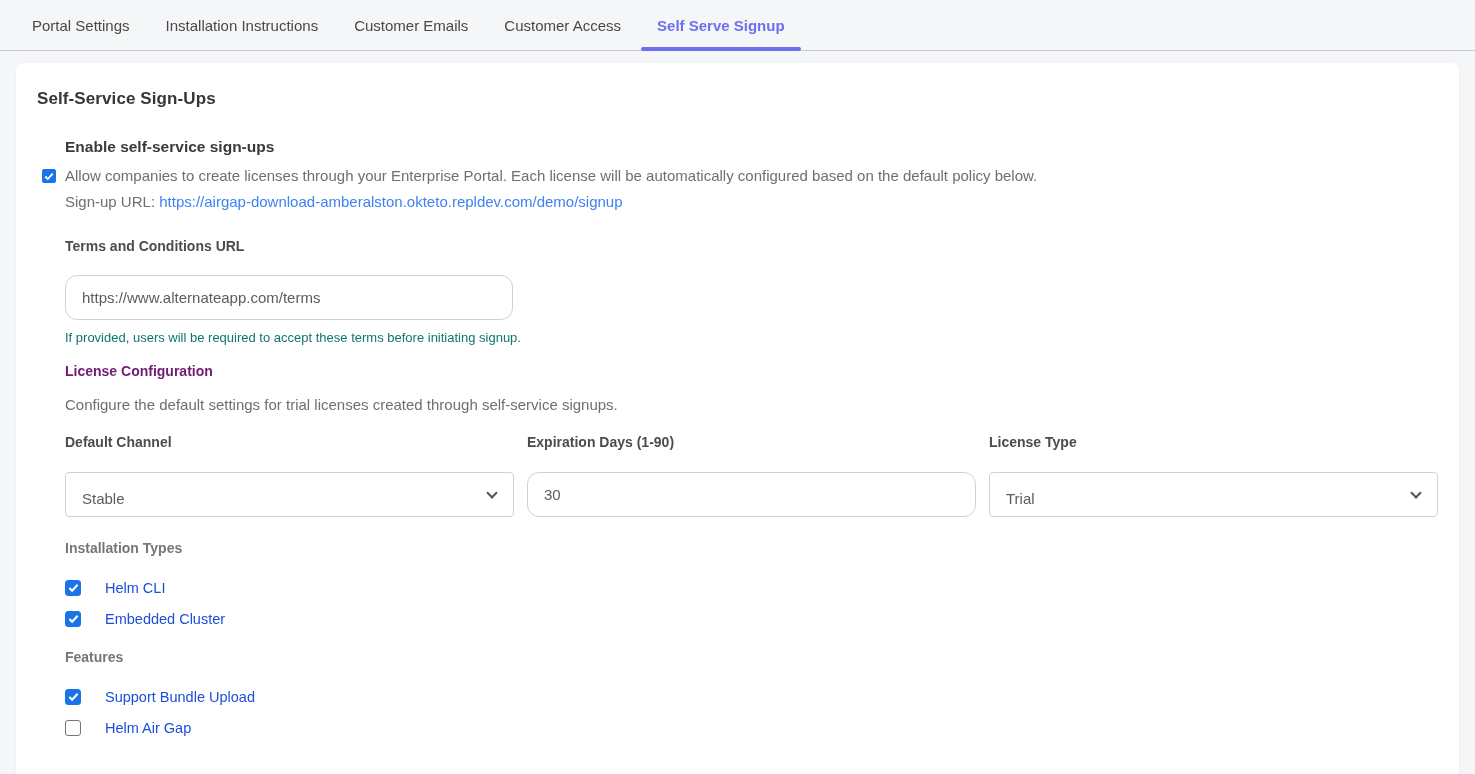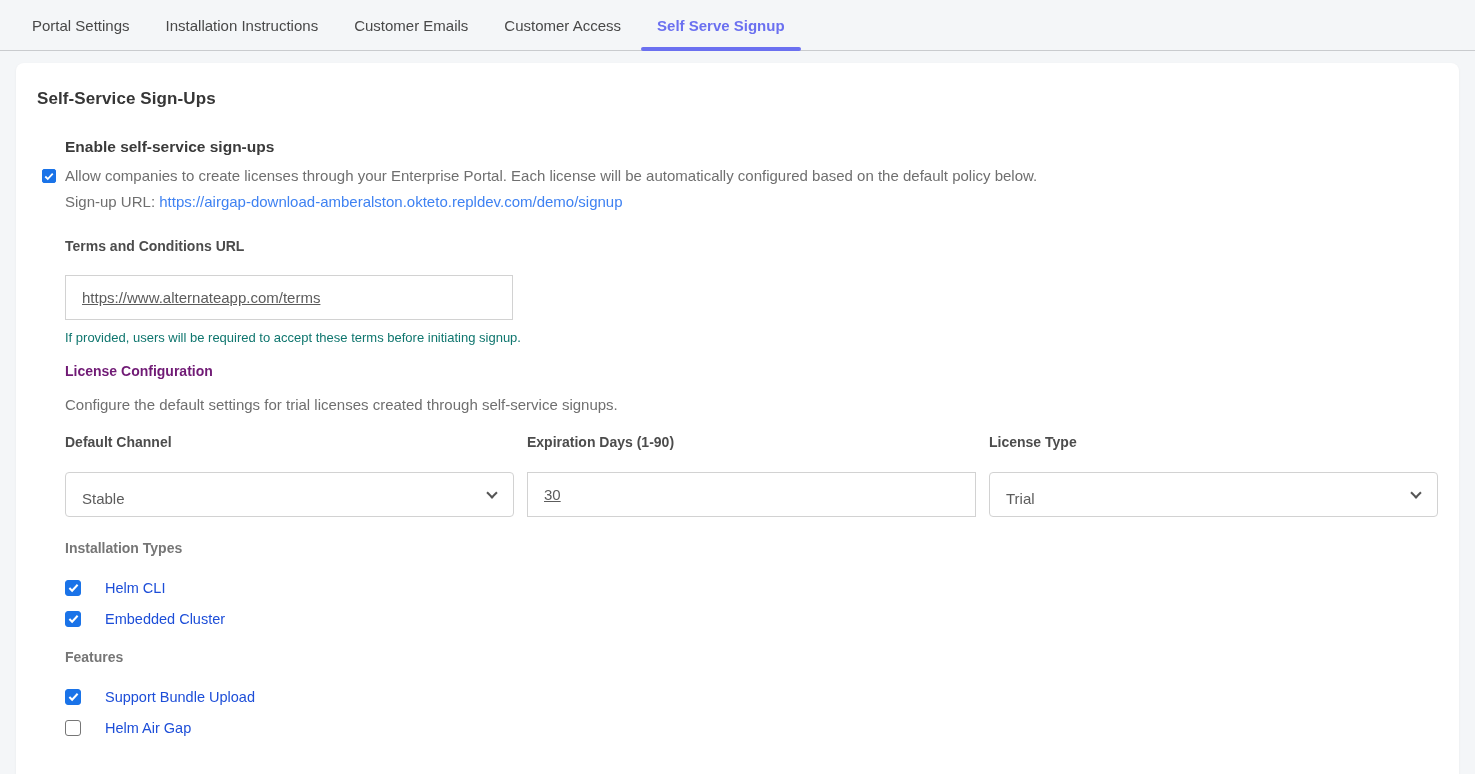--- a/index.html
+++ b/index.html
@@ -91,28 +91,27 @@
     font-size: 14px;
     font-weight: 700;
     color: #4c4c4c;
   }
   .terms-label { margin-top: 28px; }
   .text-input {
     display: block;
     height: 45px;
     width: 448px;
     border: 1px solid #d2d2d2;
-    border-radius: 0;
+    border-radius: 12px;
     padding: 0 16px;
     font-size: 15px;
     color: #5c5c5c;
     font-family: "Liberation Sans", sans-serif;
     background: #fff;
     outline: none;
-    text-decoration: underline;
   }
   .terms-input { margin-top: 21px; }
   .helper-text {
     margin-top: 10px;
     font-size: 13px;
     color: #0f766e;
   }
 
   .section-heading {
     margin-top: 18px;

